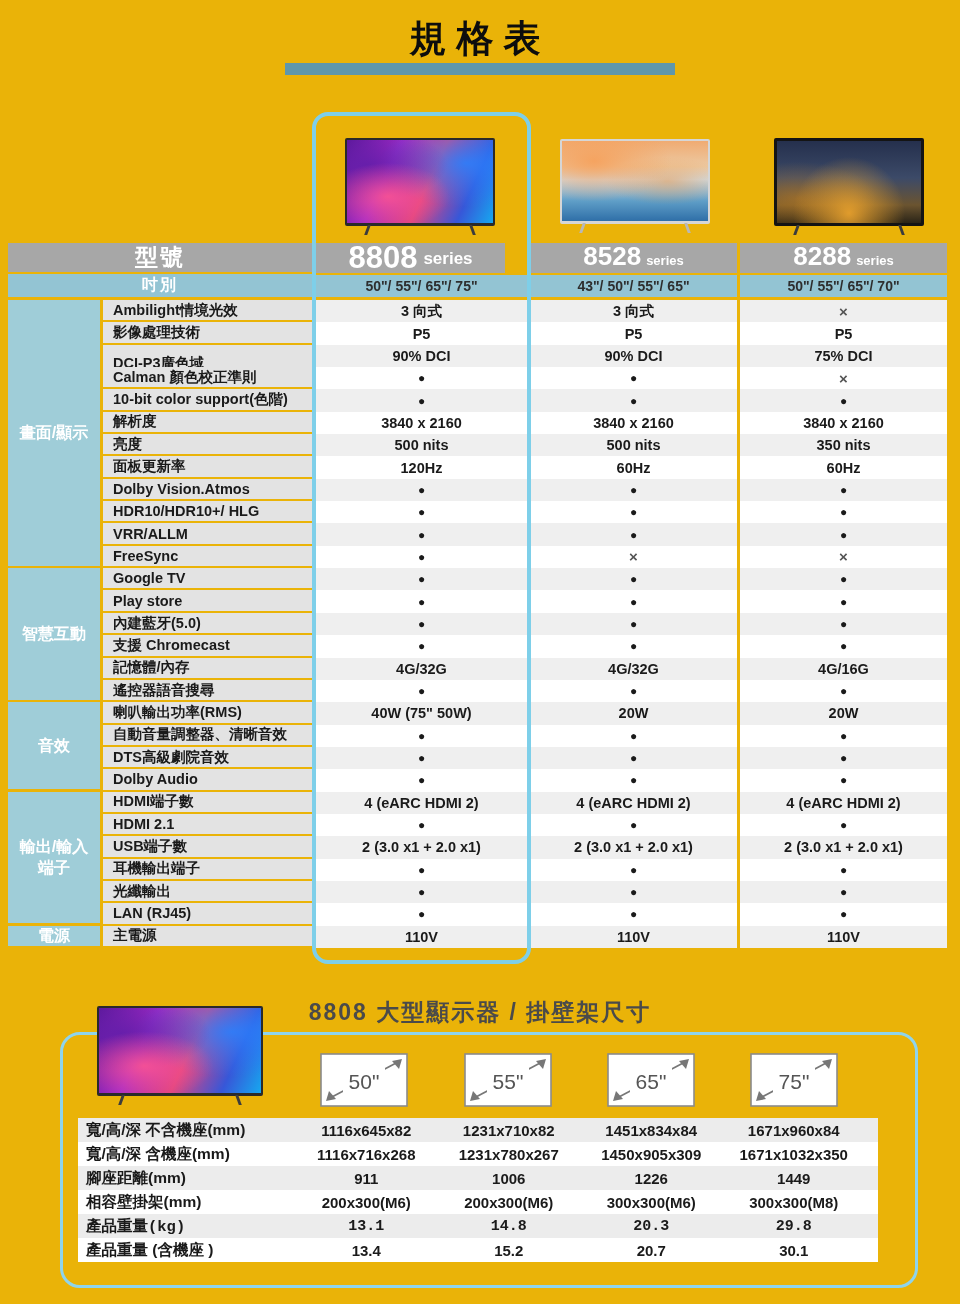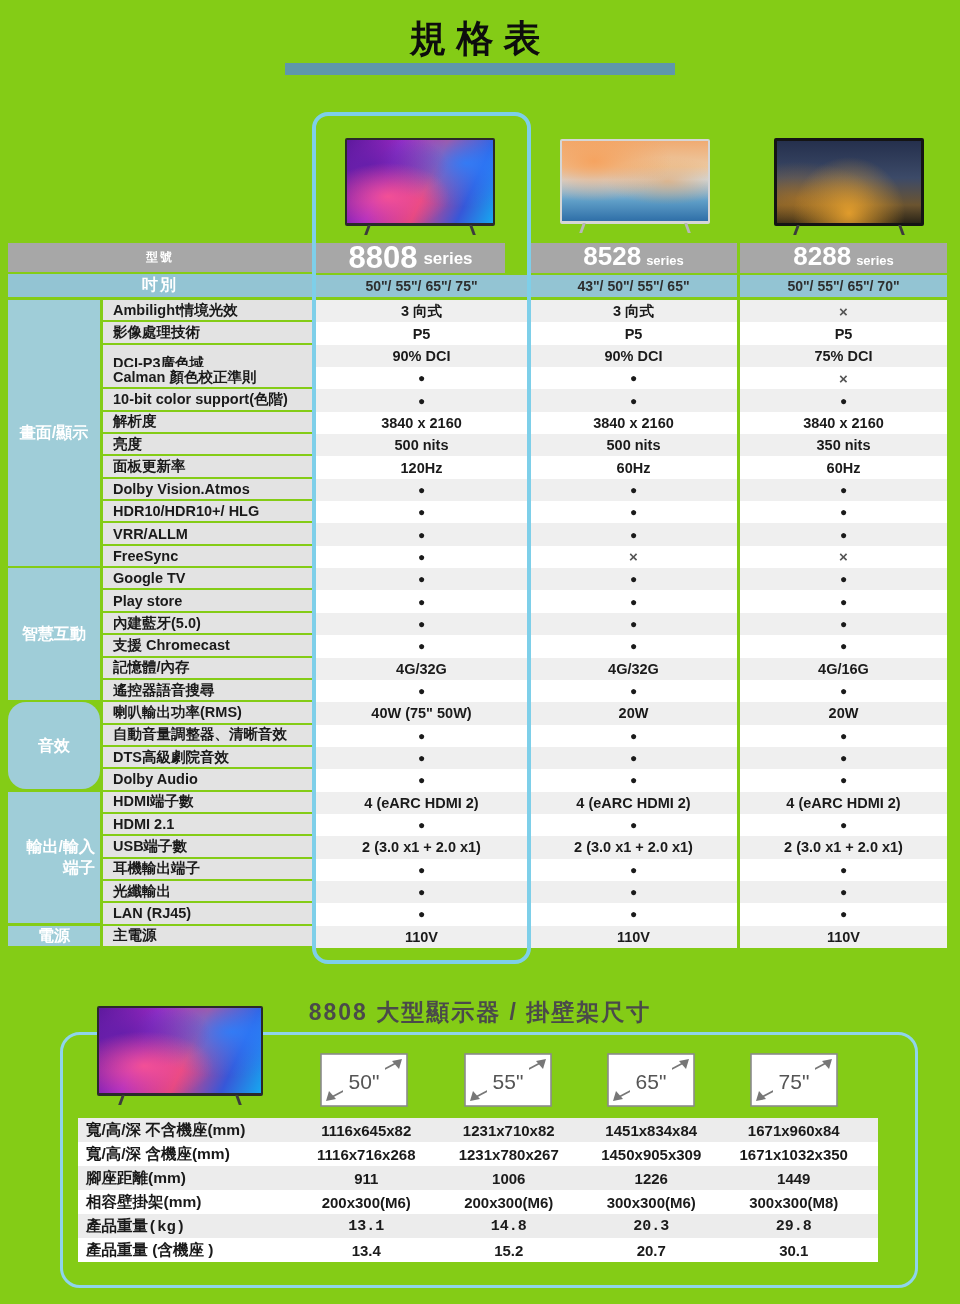--- a/index.html
+++ b/index.html
@@ -1,30 +1,30 @@
 <!DOCTYPE html>
 <html><head>
 <meta charset="utf-8">
 <style>
   html,body{margin:0;padding:0;background:#fff;}
-  #canvas{position:relative;width:960px;height:1304px;background:#84cc16;overflow:hidden;
+  #canvas{position:relative;width:960px;height:1304px;background:#eab308;overflow:hidden;
           font-family:"Liberation Sans",sans-serif;color:#1a1a1a;
           --hgray:#a7a7a7; --hteal:#93c4d3; --cteal:#9fcdd8; --stripe:#efefef;
           --labbg:#e3e3e3; --hl:#7ecfe9; --bar:#5f97ab; --boxb:#8fd4ec;}
   .abs{position:absolute;box-sizing:border-box;}
   .hdr-gray{background:var(--hgray);color:#fff;font-weight:700;display:flex;align-items:center;justify-content:center;}
   .hdr-teal{background:var(--hteal);display:flex;align-items:center;justify-content:center;font-weight:700;}
   .series .num{font-size:26px;line-height:1;}
   .series .suf{font-size:13px;font-weight:600;margin-left:5px;align-self:flex-end;padding-bottom:1px;}
   .series{align-items:flex-end;padding-bottom:4px;}
   .series-big{align-items:flex-end;padding-bottom:2px;overflow:visible;}
   .series-big .num{font-size:31px;line-height:.85;}
   .series-big .suf{font-size:17px;font-weight:600;margin-left:6px;align-self:flex-end;padding-bottom:2px;}
   .sizes{color:#2e2e2e;font-size:14px;}
-  .cellhead{color:#fff;font-size:12px;letter-spacing:2px;}
+  .cellhead{color:#fff;font-size:23px;letter-spacing:2px;}
   .lab{background:var(--labbg);display:flex;align-items:center;font-size:14.5px;font-weight:700;padding-left:10px;white-space:nowrap;}
   .val{display:flex;align-items:center;justify-content:center;font-size:14.5px;font-weight:700;white-space:nowrap;}
   .val.dot{font-size:12px;}
   .val.cross{color:#555;font-size:15px;font-weight:700;}
   .grp{background:var(--cteal);color:#fff;font-weight:700;font-size:16px;display:flex;align-items:center;justify-content:center;text-align:center;line-height:1.35;padding:0 5px;}
   .tv{position:absolute;z-index:6;}
   .screen{width:100%;height:100%;border-radius:2px;box-sizing:border-box;}
   .tv-8808 .screen{border:2px solid #2a2a2a;border-bottom-width:3px;
     background:radial-gradient(ellipse at 28% 68%, rgba(255,85,145,.85), transparent 42%),
                radial-gradient(ellipse at 14% 30%, rgba(100,30,170,.9), transparent 45%),
@@ -216,22 +216,22 @@
     <div class="abs lab" style="left: 103px; top: 903.315px; width: 209px; height: 20.345px;">LAN (RJ45)</div>
     <div class="abs val dot" style="left: 316px; top: 903.315px; width: 211px; height: 22.345px; background: rgb(255, 255, 255);">●</div>
     <div class="abs val dot" style="left: 530px; top: 903.315px; width: 207px; height: 22.345px; background: rgb(255, 255, 255);">●</div>
     <div class="abs val dot" style="left: 740px; top: 903.315px; width: 207px; height: 22.345px; background: rgb(255, 255, 255);">●</div>
     <div class="abs lab" style="left: 103px; top: 925.66px; width: 209px; height: 20.345px;">主電源</div>
     <div class="abs val" style="left: 316px; top: 925.66px; width: 211px; height: 22.345px; background: var(--stripe);">110V</div>
     <div class="abs val" style="left: 530px; top: 925.66px; width: 207px; height: 22.345px; background: var(--stripe);">110V</div>
     <div class="abs val" style="left: 740px; top: 925.66px; width: 207px; height: 22.345px; background: var(--stripe);">110V</div>
     <div class="abs grp" style="left: 8px; top: 568.14px; width: 92px; height: 131.57px;">智慧互動</div>
     <div class="abs grp" style="left: 8px; top: 300px; width: 92px; height: 265.64px;">畫面/顯示</div>
-    <div class="abs grp" style="left: 8px; top: 702.21px; width: 92px; height: 86.88px; border-radius: 18px;">音效</div>
-    <div class="abs grp" style="left: 8px; top: 791.59px; width: 92px; height: 131.57px; text-align: right;">輸出/輸入 端子</div>
+    <div class="abs grp" style="left: 8px; top: 702.21px; width: 92px; height: 86.88px;">音效</div>
+    <div class="abs grp" style="left: 8px; top: 791.59px; width: 92px; height: 131.57px;">輸出/輸入 端子</div>
     <div class="abs grp" style="left: 8px; top: 925.66px; width: 92px; height: 19.845px;">電源</div>
     <div class="abs icon-box" style="left: 320px; top: 1053px; width: 88px; height: 54px;"><svg width="88" height="54" viewBox="0 0 88 54">
       <rect x="1" y="1" width="86" height="52" fill="#ffffff" stroke="#8b8b8b" stroke-width="1.6"></rect>
       <line x1="10" y1="45" x2="78" y2="9" stroke="#777" stroke-width="1.7"></line>
       <polygon points="6,48 16,46 9,38" fill="#777"></polygon>
       <polygon points="82,6 72,8 79,16" fill="#777"></polygon>
       <rect x="23" y="15" width="42" height="26" fill="#ffffff"></rect>
       <text x="44" y="36" font-size="21" fill="#555" text-anchor="middle" font-family="Liberation Sans, sans-serif">50"</text>
     </svg></div>
     <div class="abs icon-box" style="left: 464px; top: 1053px; width: 88px; height: 54px;"><svg width="88" height="54" viewBox="0 0 88 54">

